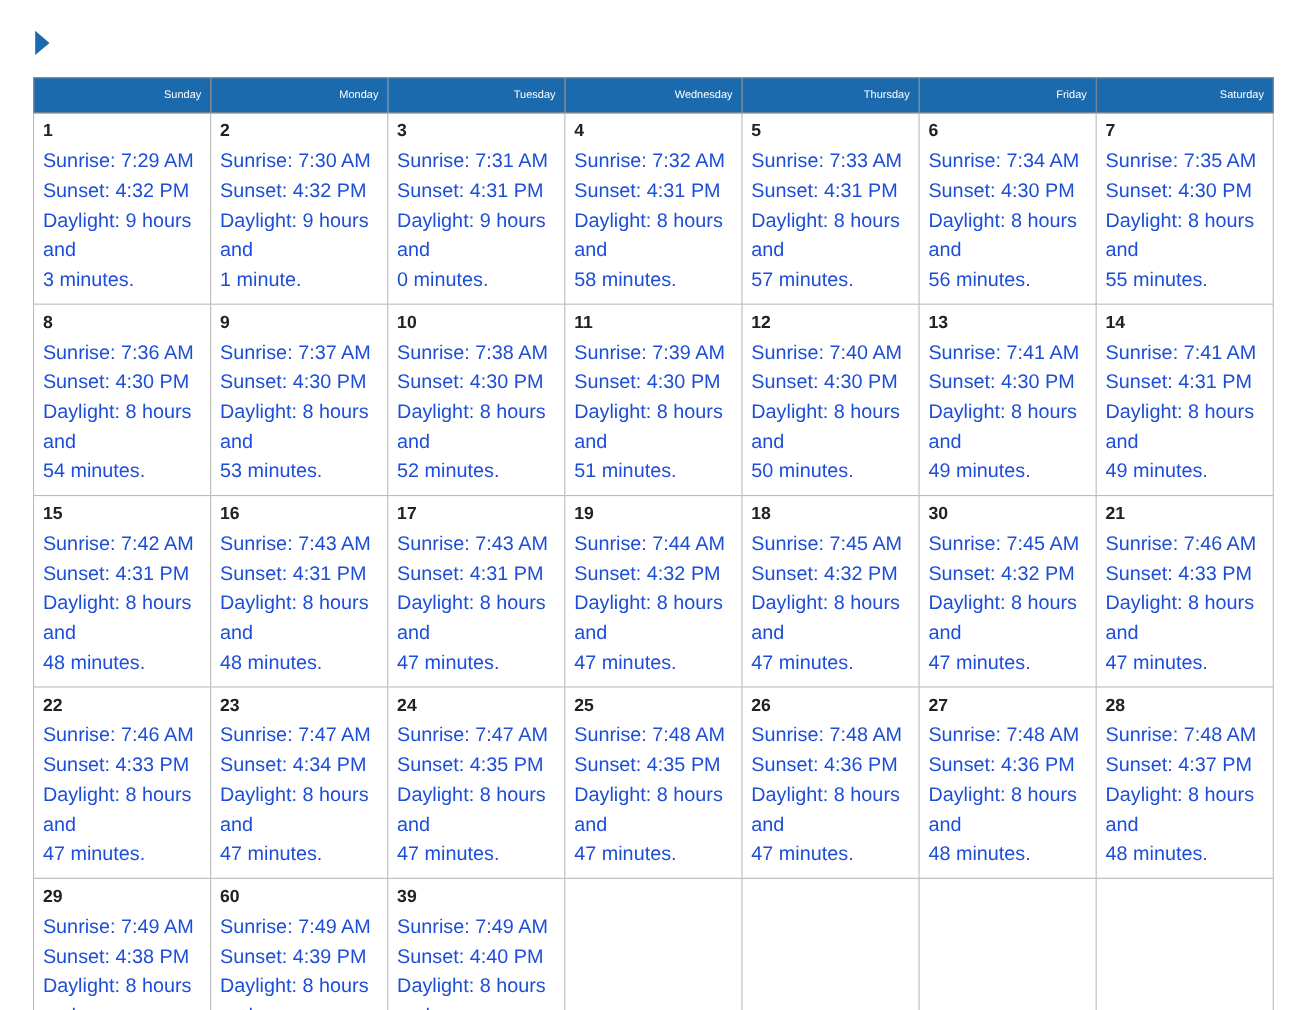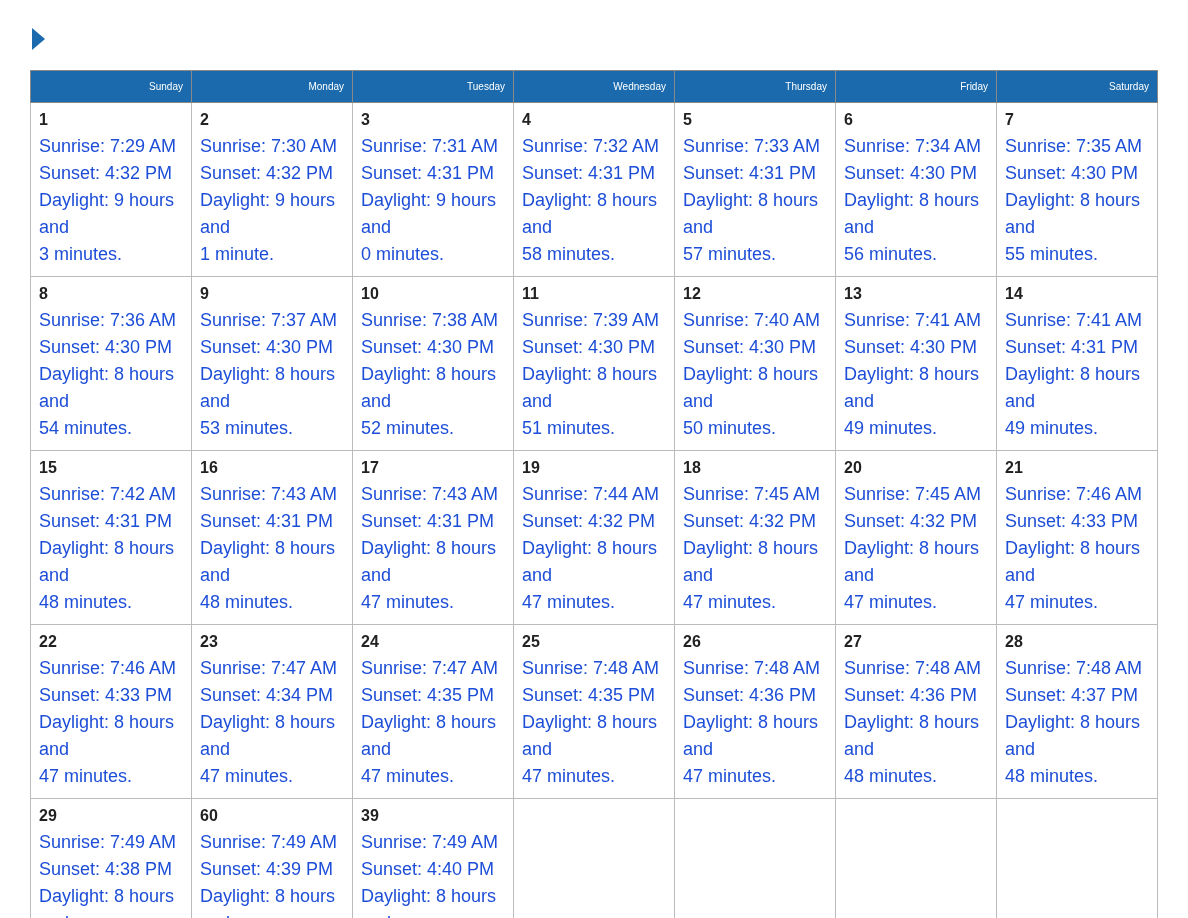--- a/index.html
+++ b/index.html
@@ -289,21 +289,21 @@
       </td>
         <td>
         <span class="day-number">18</span>
         <div class="day-info">
           Sunrise: 7:45 AM<br>
           Sunset: 4:32 PM<br>
           Daylight: 8 hours and<br>47 minutes.
         </div>
       </td>
         <td>
-        <span class="day-number">20</span>
+        <span class="day-number">30</span>
         <div class="day-info">
           Sunrise: 7:45 AM<br>
           Sunset: 4:32 PM<br>
           Daylight: 8 hours and<br>47 minutes.
         </div>
       </td>
         <td>
         <span class="day-number">21</span>
         <div class="day-info">
           Sunrise: 7:46 AM<br>

